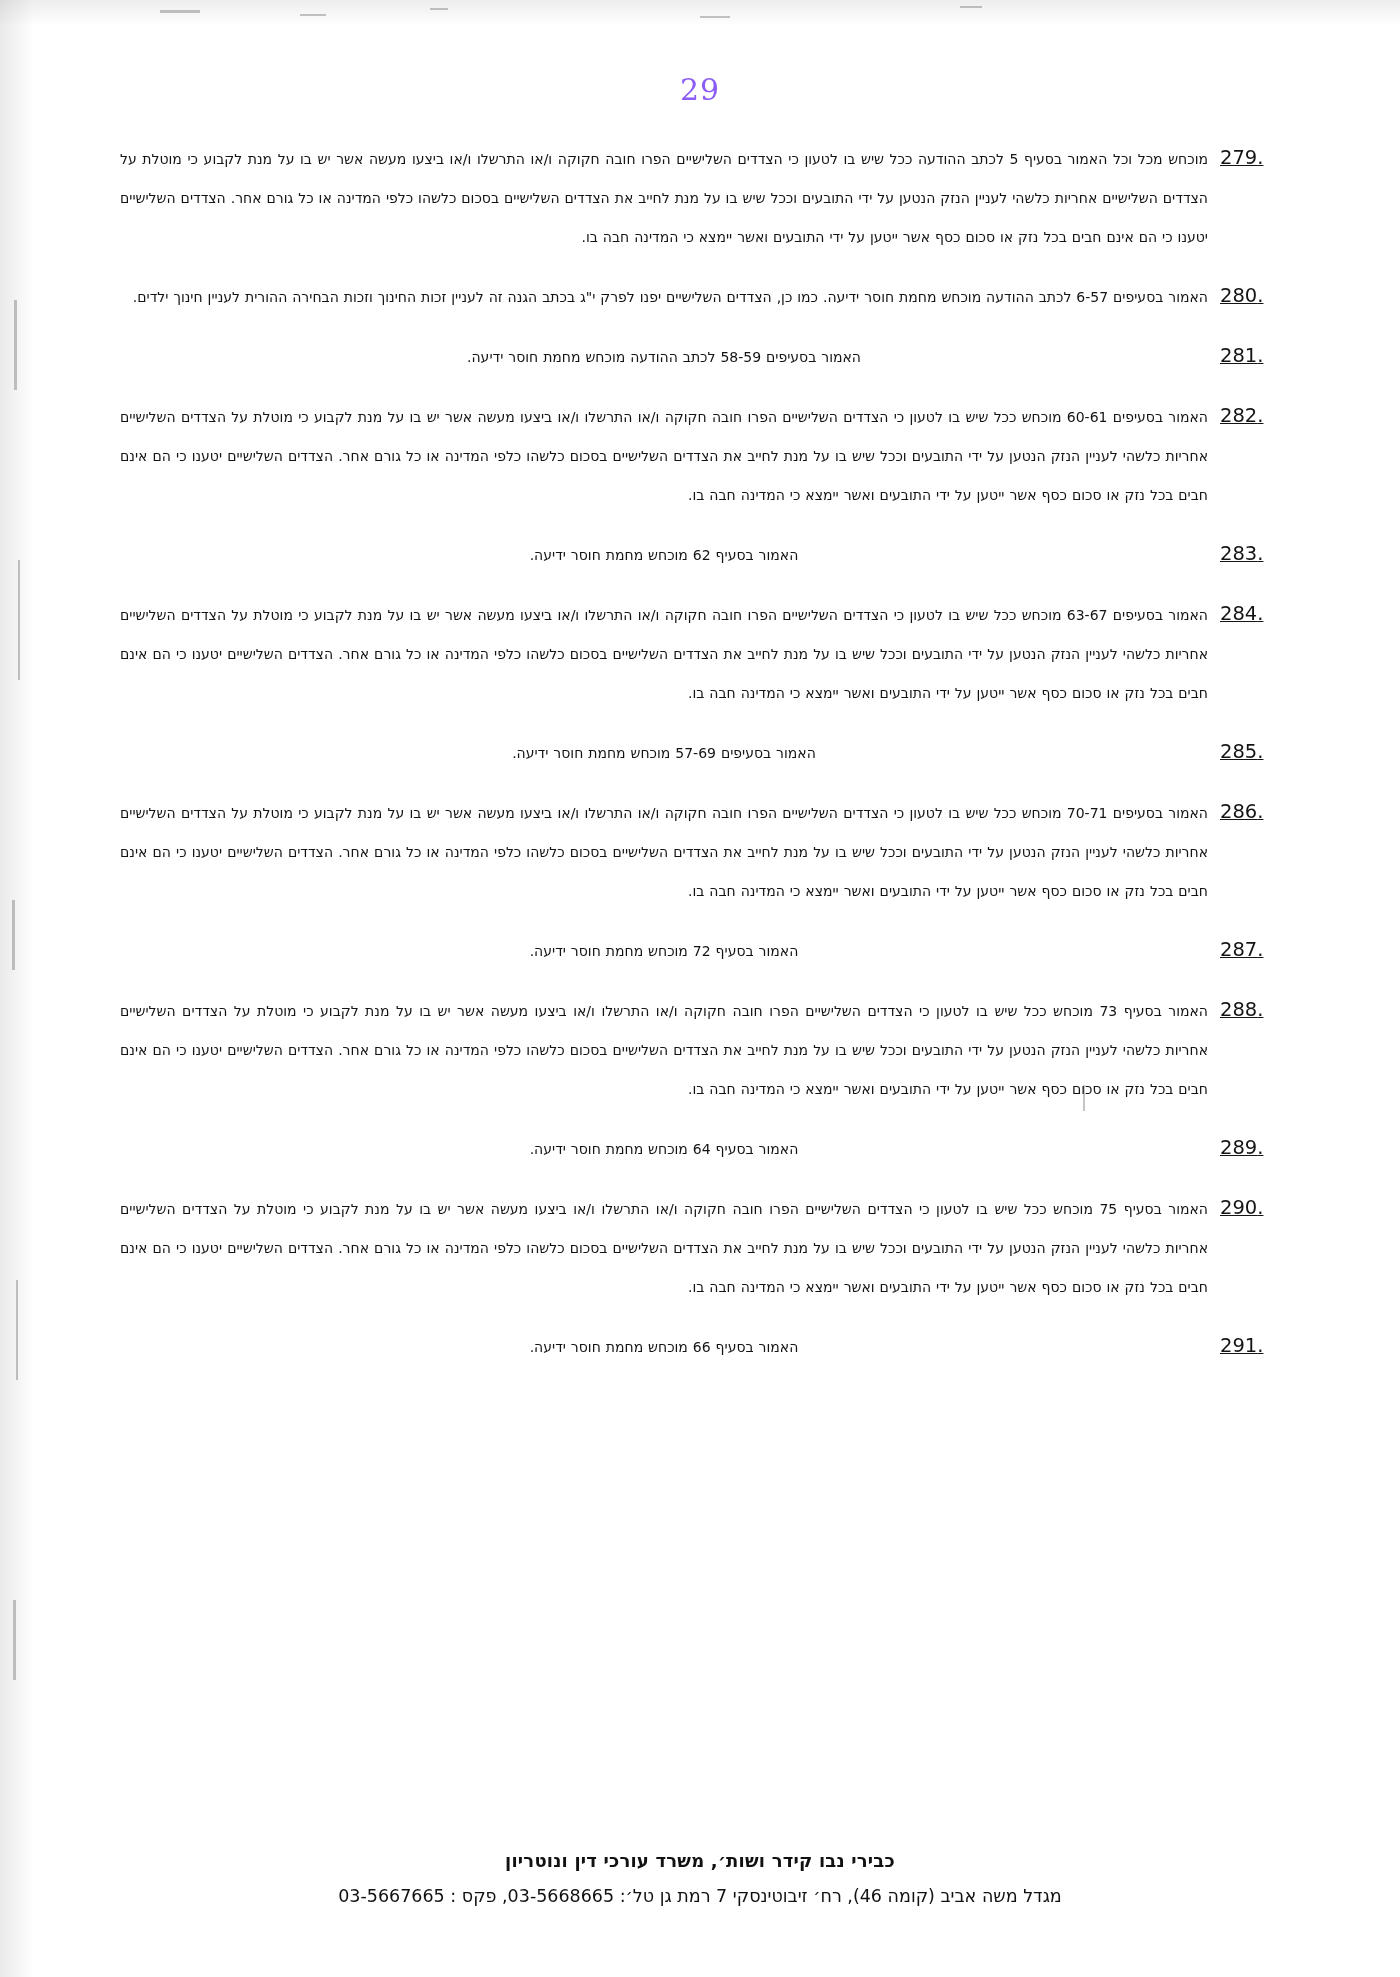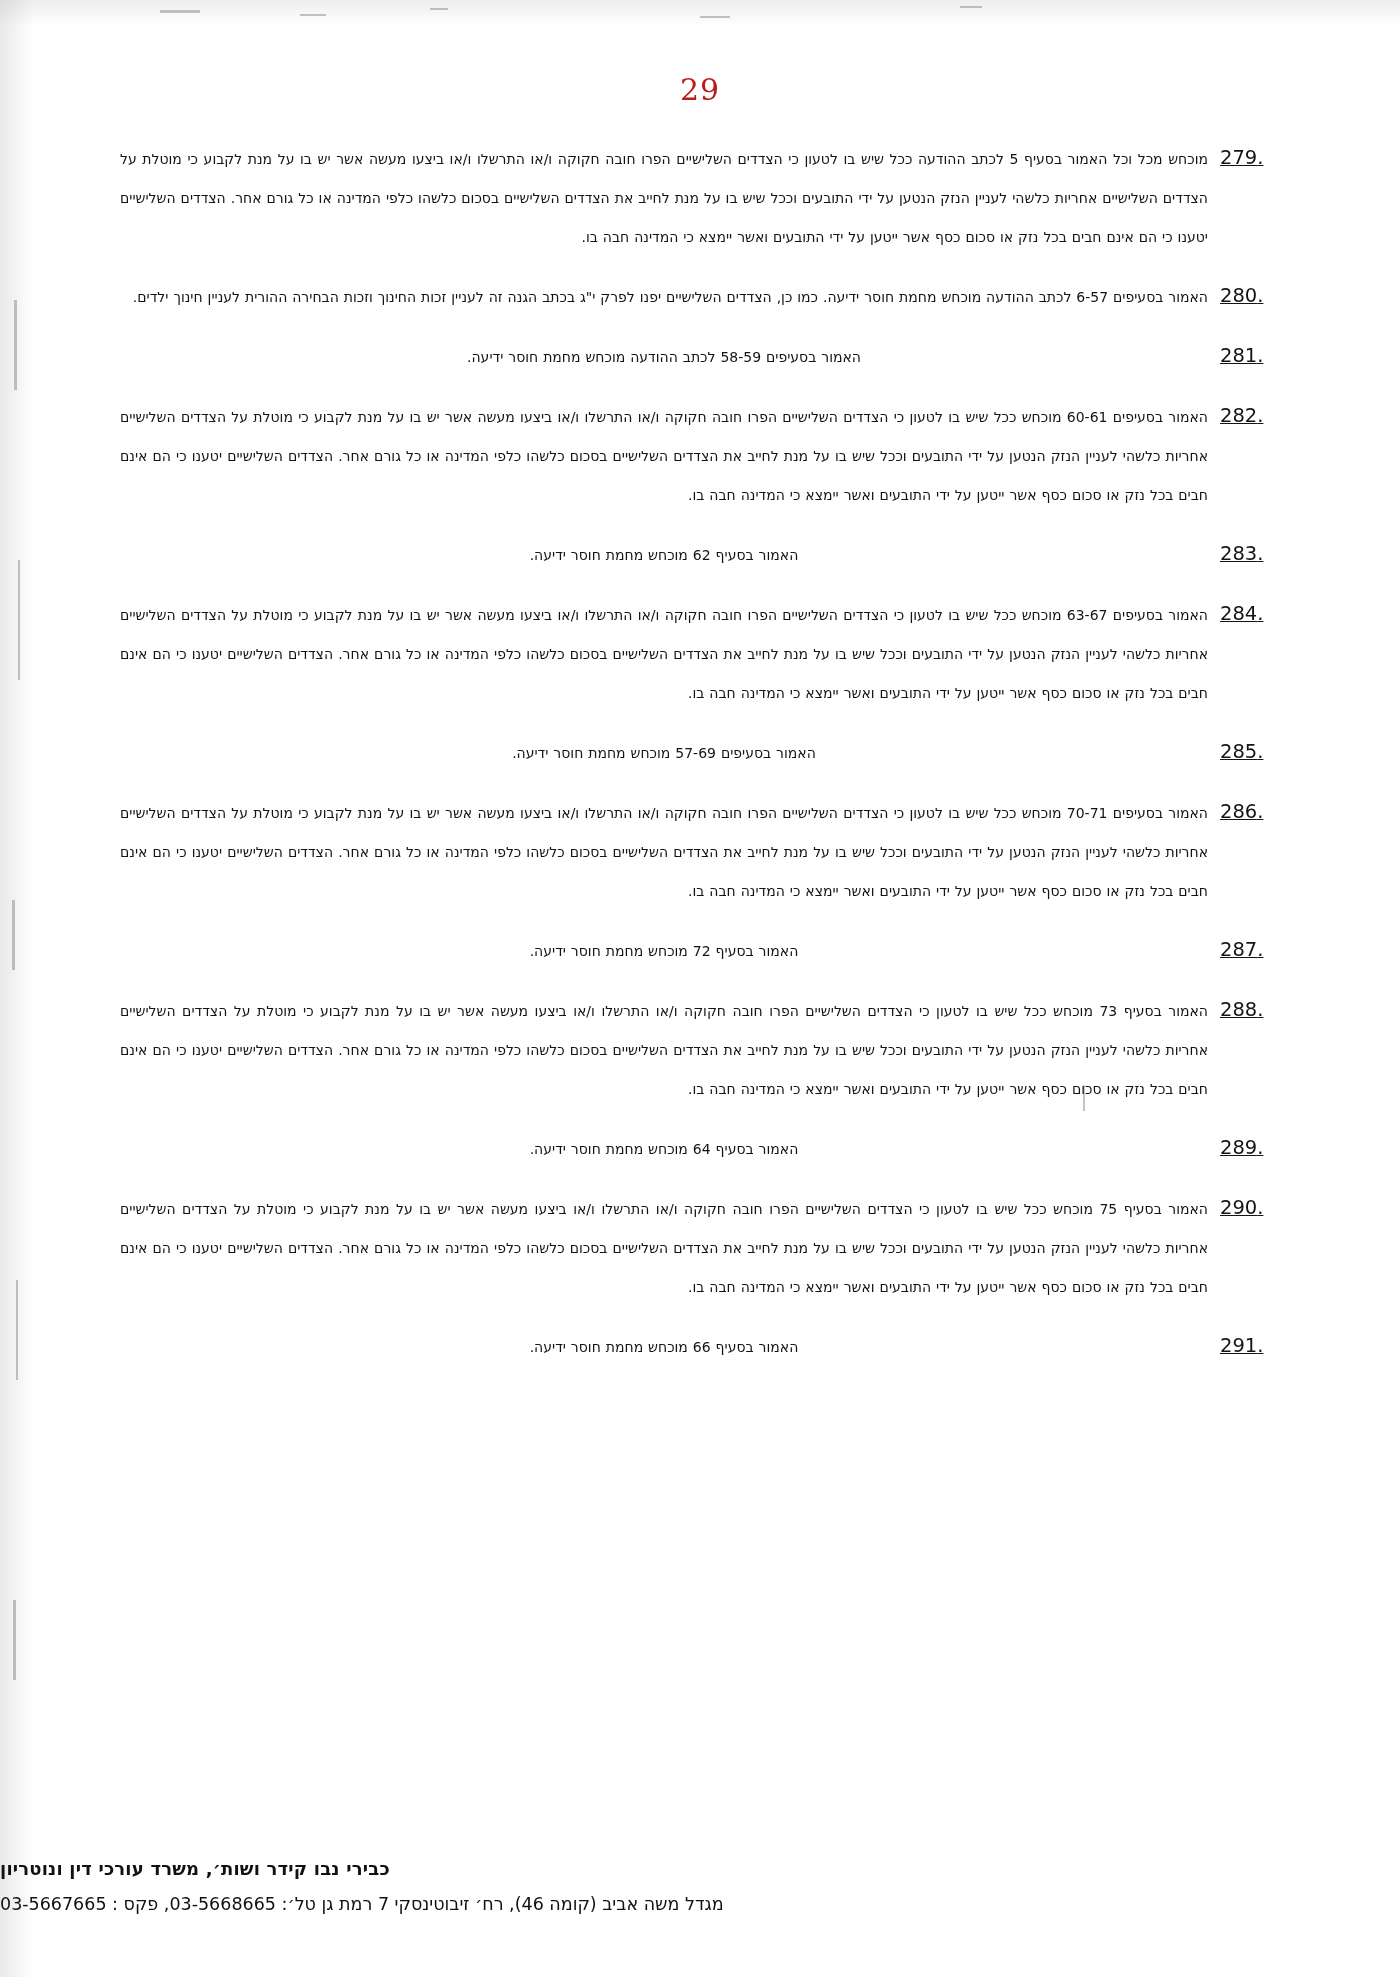--- a/index.html
+++ b/index.html
@@ -54,21 +54,21 @@
   }
 
   .page-number {
     position: absolute;
     top: 72px;
     left: 0;
     width: 1400px;
     text-align: center;
     font-family: "DejaVu Serif", "Liberation Serif", serif;
     font-size: 30px;
-    color: #b91c1c;
+    color: #8b5cf6;
     letter-spacing: 1px;
   }
 
   .body-area {
     position: absolute;
     top: 140px;
     right: 120px;
     left: 120px;
     width: auto;
   }
@@ -101,22 +101,22 @@
     word-spacing: 0.5px;
   }
   .clause.short .clause-text {
     text-align: center;
   }
 
   .footer {
     position: absolute;
     left: 0;
     right: 0;
-    bottom: 58px;
-    text-align: left;
+    bottom: 66px;
+    text-align: center;
   }
   .footer-firm {
     font-size: 18px;
     font-weight: bold;
     color: #111111;
     line-height: 28px;
     letter-spacing: 0.2px;
   }
   .footer-address {
     font-size: 17.5px;

